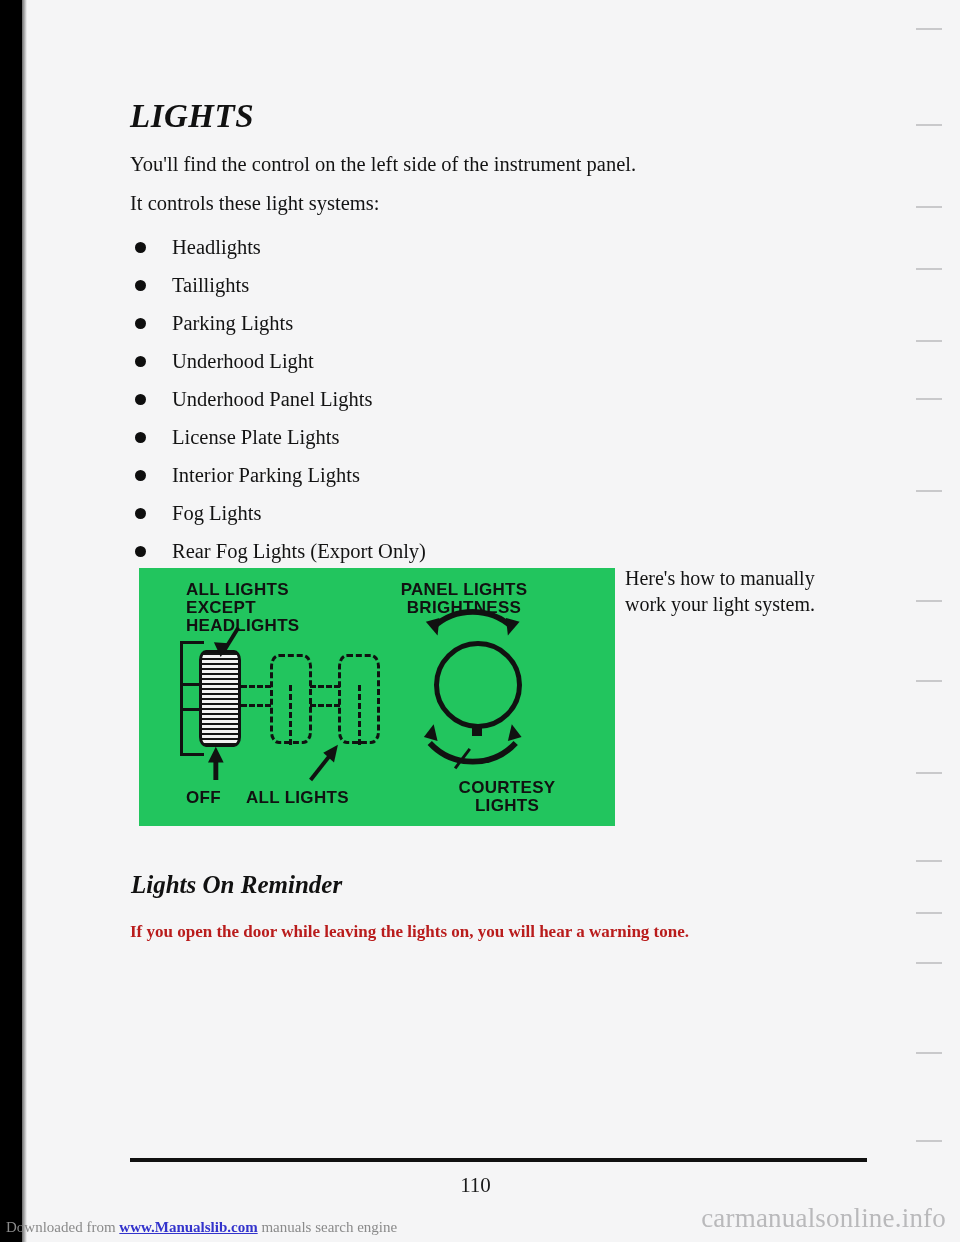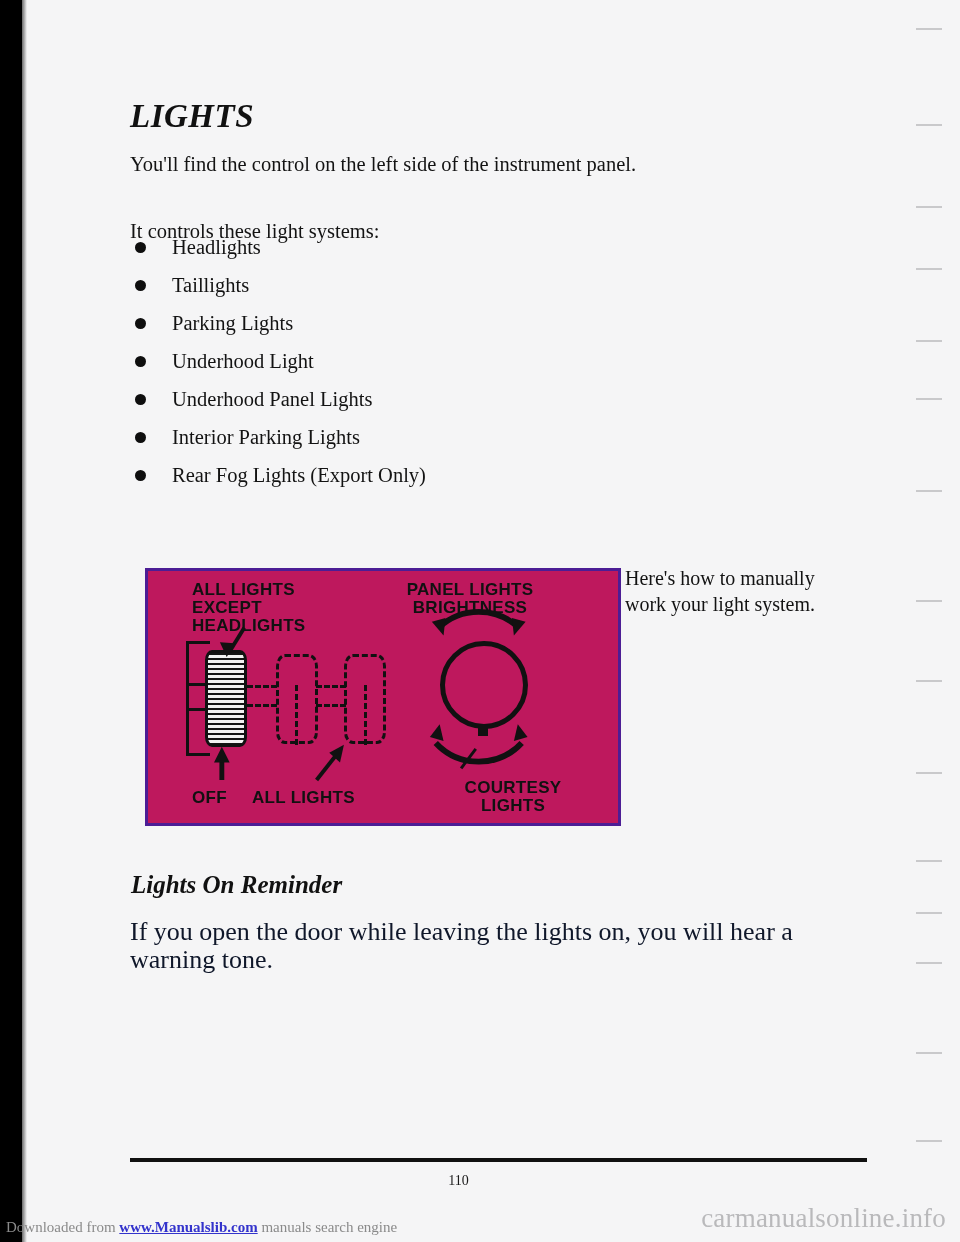--- a/index.html
+++ b/index.html
@@ -68,21 +68,21 @@
   }
 
   .intro-line {
     position: absolute;
     left: 0;
     font-size: 20.5px;
     color: #131313;
     white-space: nowrap;
   }
   .intro-1 { top: 153px; }
-  .intro-2 { top: 192px; margin-top: 28px; }
+  .intro-2 { top: 192px; }
 
   ul.light-list {
     position: absolute;
     left: 0;
     top: 228px;
     margin: 0;
     padding: 0;
     list-style: none;
     width: 700px;
   }
@@ -101,26 +101,26 @@
     top: 14px;
     width: 11px;
     height: 11px;
     background: #0e0e0e;
     border-radius: 50%;
   }
 
   
   .diagram-box {
     position: absolute;
-    left: 15px;
+    left: 9px;
     top: 568px;
     width: 476px;
     height: 258px;
-    border: 3px solid #4c1d95;
-    background: #be185d;
+    border: 3px solid #22c55e;
+    background: #22c55e;
     box-sizing: border-box;
   }
   .diagram-inner {
     position: absolute;
     inset: 0;
   }
   .dlabel {
     position: absolute;
     font-family: "Liberation Sans", sans-serif;
     font-weight: bold;
@@ -254,42 +254,44 @@
     font-style: italic;
     font-weight: bold;
     font-size: 25px;
     color: #111111;
   }
   .sub-body {
     position: absolute;
     left: 0;
     top: 918px;
     width: 735px;
-    font-size: 26px;
+    font-size: 17px;
     line-height: 28px;
-    color: #0f172a;
+    color: #b91c1c;
+    font-weight: bold;
   }
 
   
   .footer-rule {
     position: absolute;
     left: 130px;
     top: 1158px;
     width: 737px;
     height: 4px;
     background: #111111;
   }
   .page-number {
     position: absolute;
     left: 0;
     top: 1173px;
     width: 917px;
     text-align: center;
-    font-size: 14px;
+    font-size: 21px;
     color: #1a1a1a;
+    padding-left: 17px;
   }
   .dl-footer {
     position: absolute;
     left: 6px;
     top: 1219px;
     font-family: "Liberation Serif", serif;
     font-size: 15px;
     color: #8a8a8a;
     white-space: nowrap;
   }
@@ -338,21 +340,23 @@
 
     <div class="intro-line intro-1">You'll find the control on the left side of the instrument panel.</div>
     <div class="intro-line intro-2">It controls these light systems:</div>
 
     <ul class="light-list">
       <li><span class="bullet"></span><span>Headlights</span></li>
       <li><span class="bullet"></span><span>Taillights</span></li>
       <li><span class="bullet"></span><span>Parking Lights</span></li>
       <li><span class="bullet"></span><span>Underhood Light</span></li>
       <li><span class="bullet"></span><span>Underhood Panel Lights</span></li>
+      <li><span class="bullet"></span><span>License Plate Lights</span></li>
       <li><span class="bullet"></span><span>Interior Parking Lights</span></li>
+      <li><span class="bullet"></span><span>Fog Lights</span></li>
       <li><span class="bullet"></span><span>Rear Fog Lights (Export Only)</span></li>
     </ul>
 
     <div class="diagram-box">
       <div class="diagram-inner">
 
         <div class="dlabel dlabel-all-except">ALL LIGHTS
 EXCEPT
 HEADLIGHTS</div>
         <div class="dlabel dlabel-panel">PANEL LIGHTS

